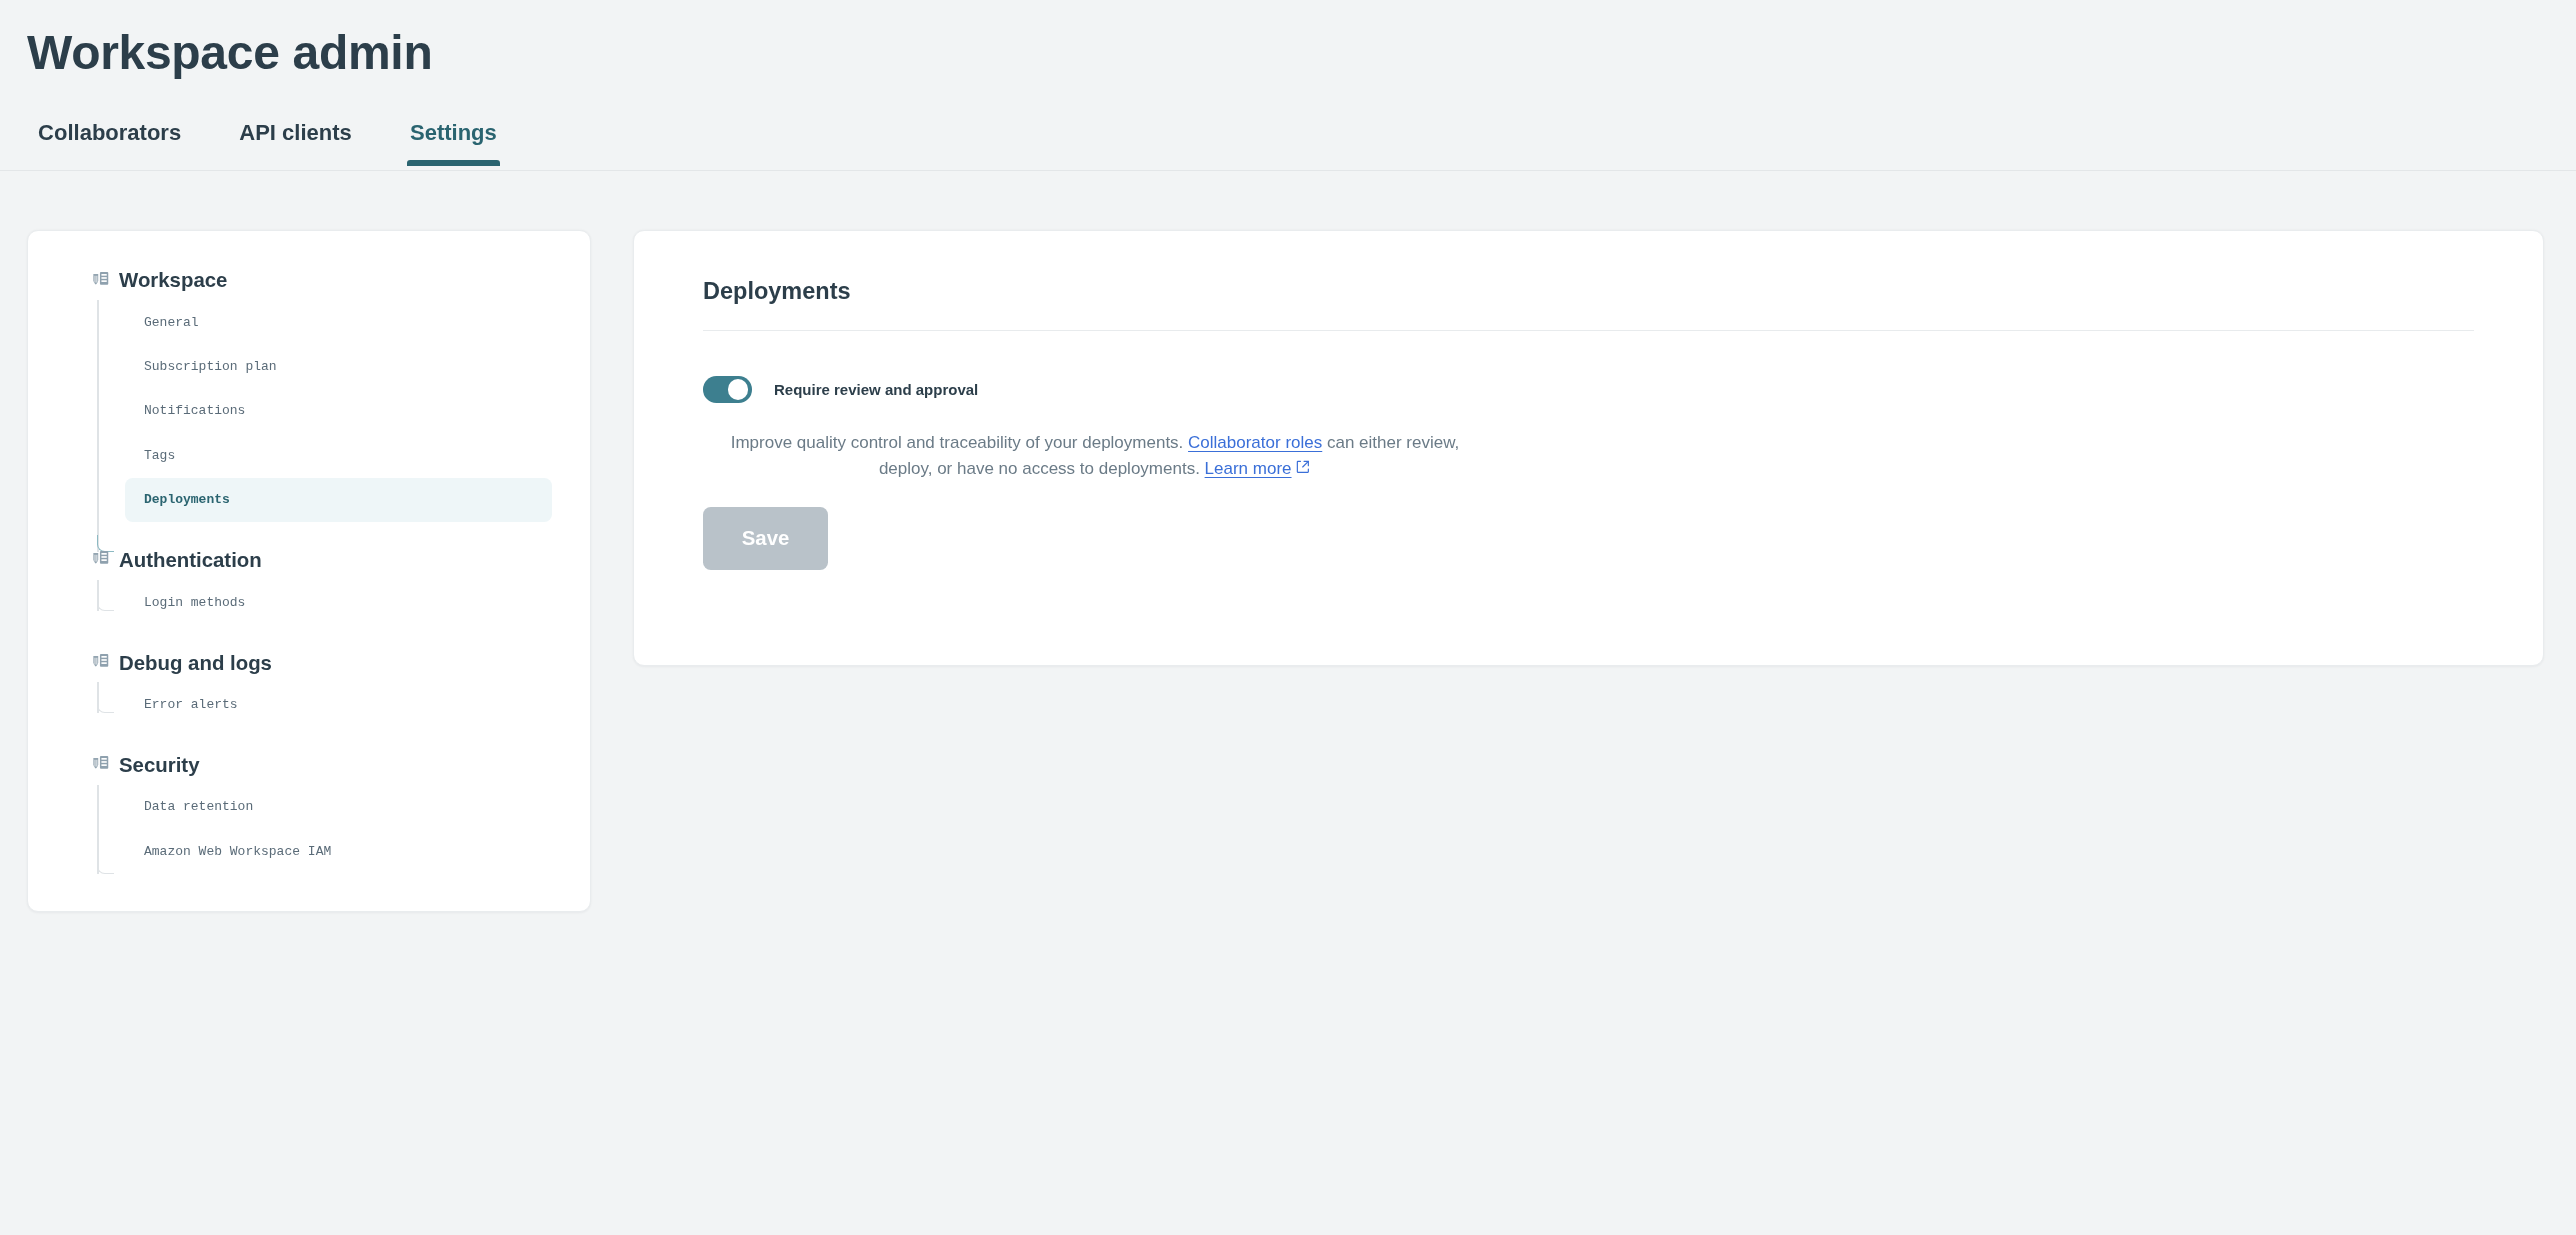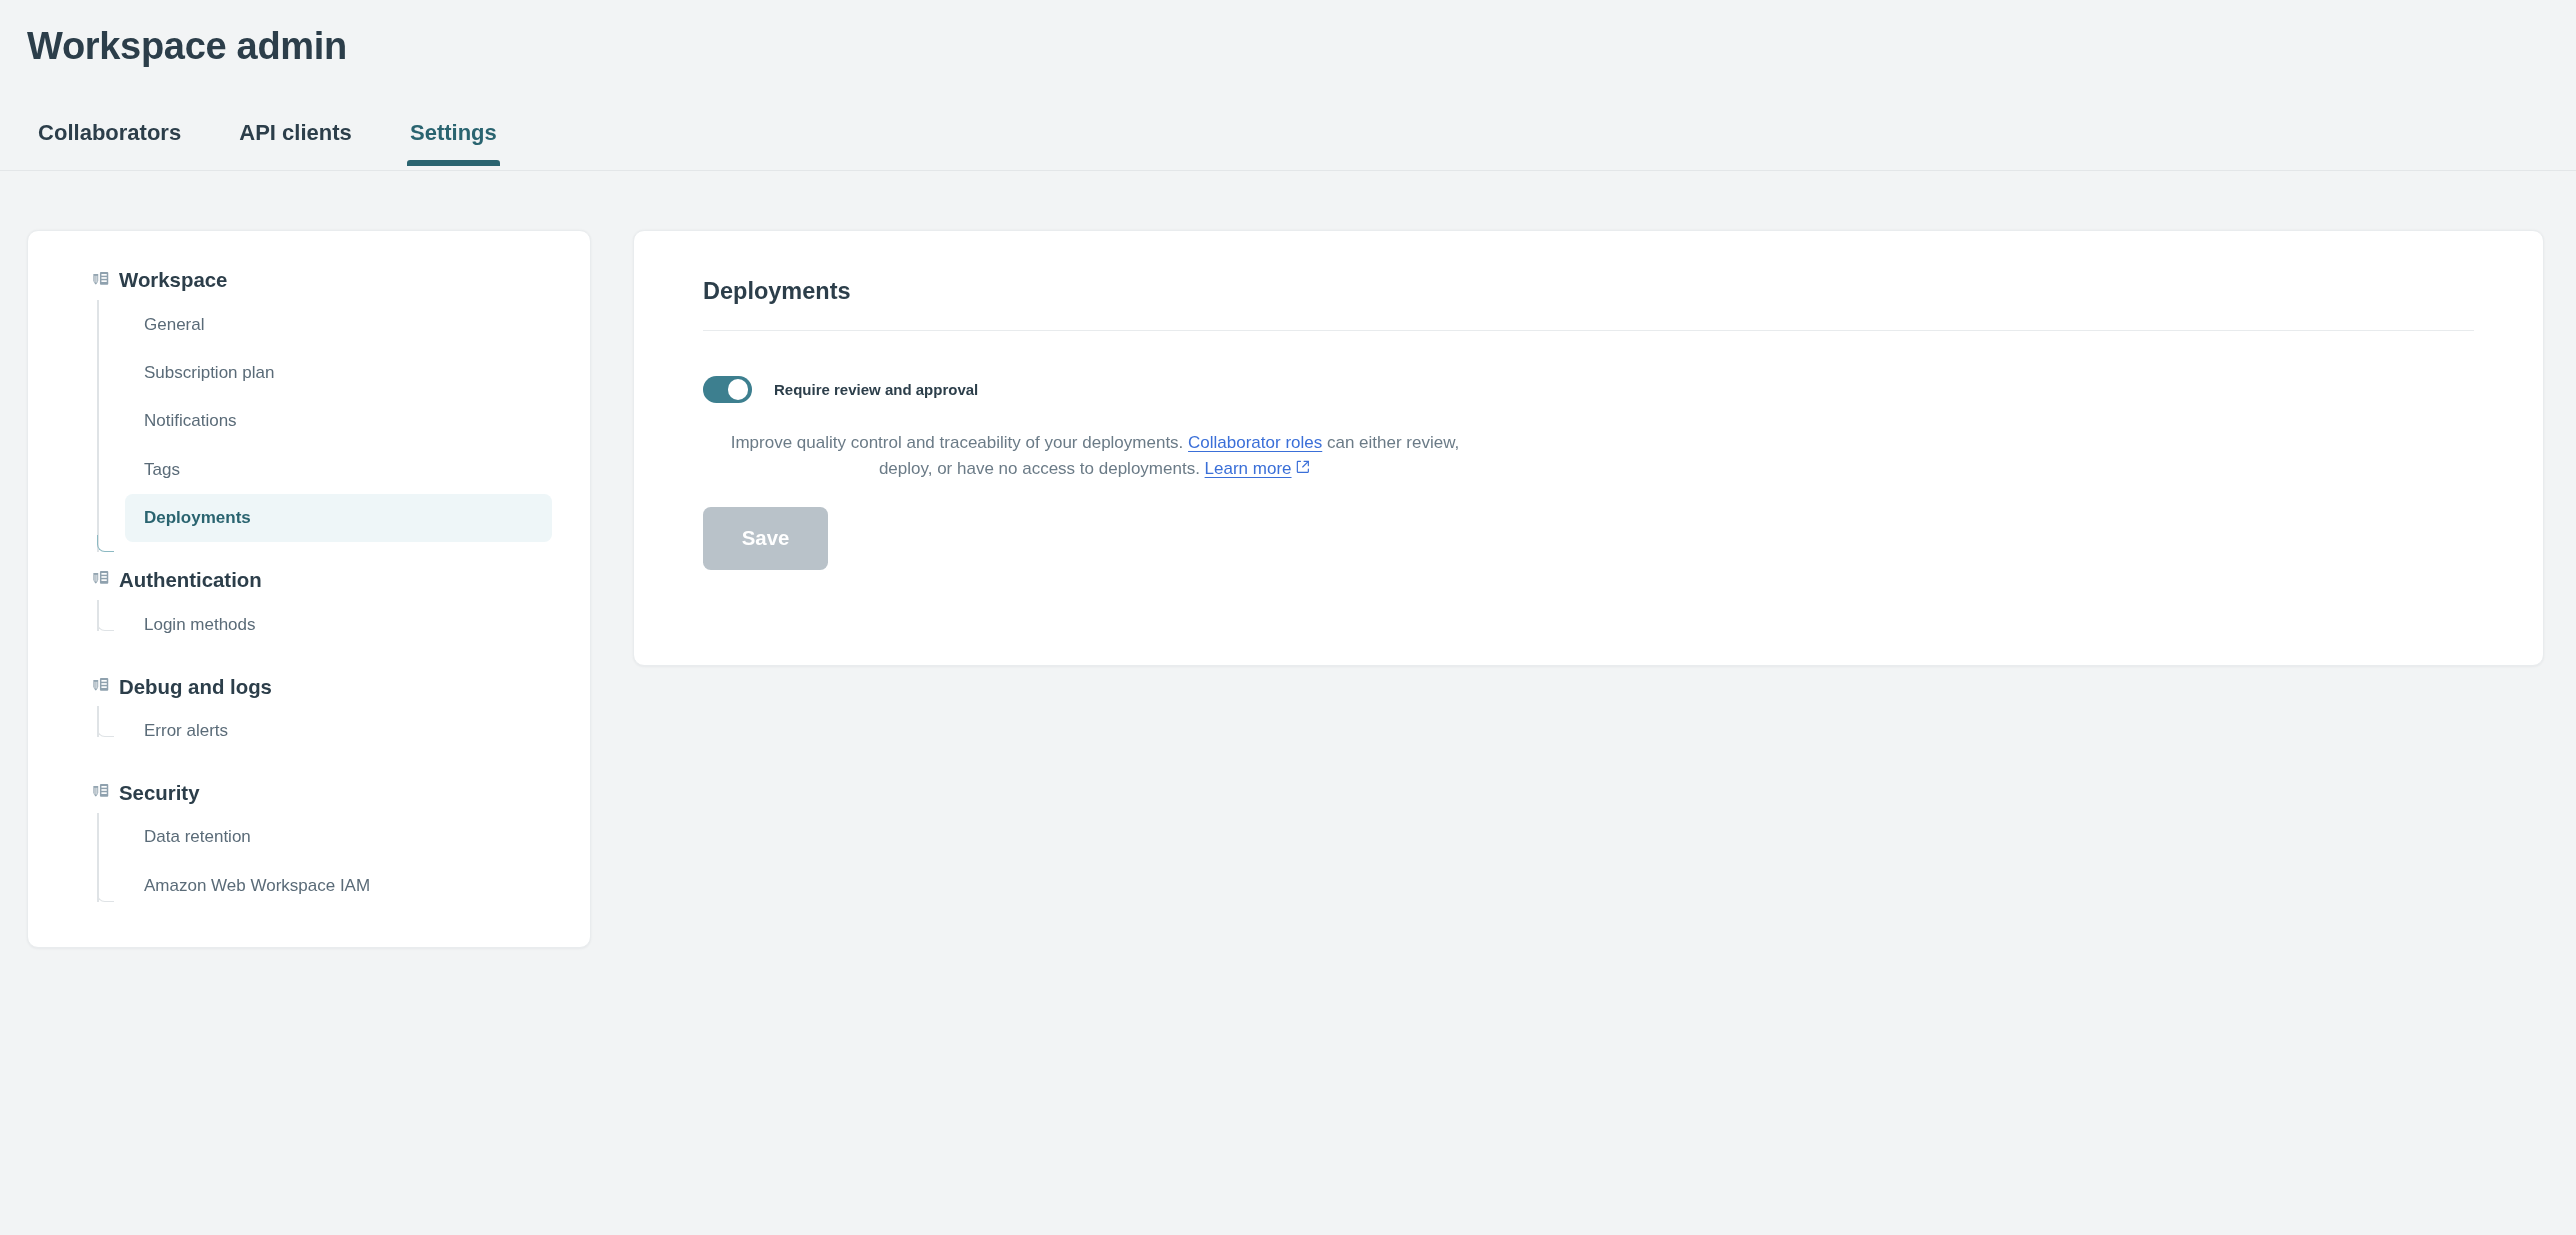--- a/index.html
+++ b/index.html
@@ -18,21 +18,21 @@
     height: 1235px;
     background: #f2f4f5;
     overflow: hidden;
   }
 
   
   .page-title {
     position: absolute;
     left: 27px;
     top: 25px;
-    font-size: 38px;
+    font-size: 48px;
     font-weight: 700;
     color: #2c3e4a;
     letter-spacing: -0.3px;
   }
 
   .tabbar {
     position: absolute;
     left: 0;
     top: 122px;
     width: 2576px;
@@ -142,26 +142,27 @@
     border-left-color: #8cb9c2;
     border-bottom-color: #8cb9c2;
   }
 
   .nav-item {
     position: relative;
     display: block;
     margin-left: 78px;
     margin-right: 19px;
     padding: 15.7px 0 15.7px 19px;
-    font-size: 17px;
+    font-size: 13px;
     color: #5a6b78;
     border-radius: 7.8px;
     cursor: pointer;
     line-height: 1;
     white-space: nowrap;
+    font-family: Liberation Mono, monospace;
   }
   .nav-item.active {
     background: #eef6f8;
     color: #2a6470;
     font-weight: 700;
   }
 
   
   .main-card {
     flex: 1 1 auto;

